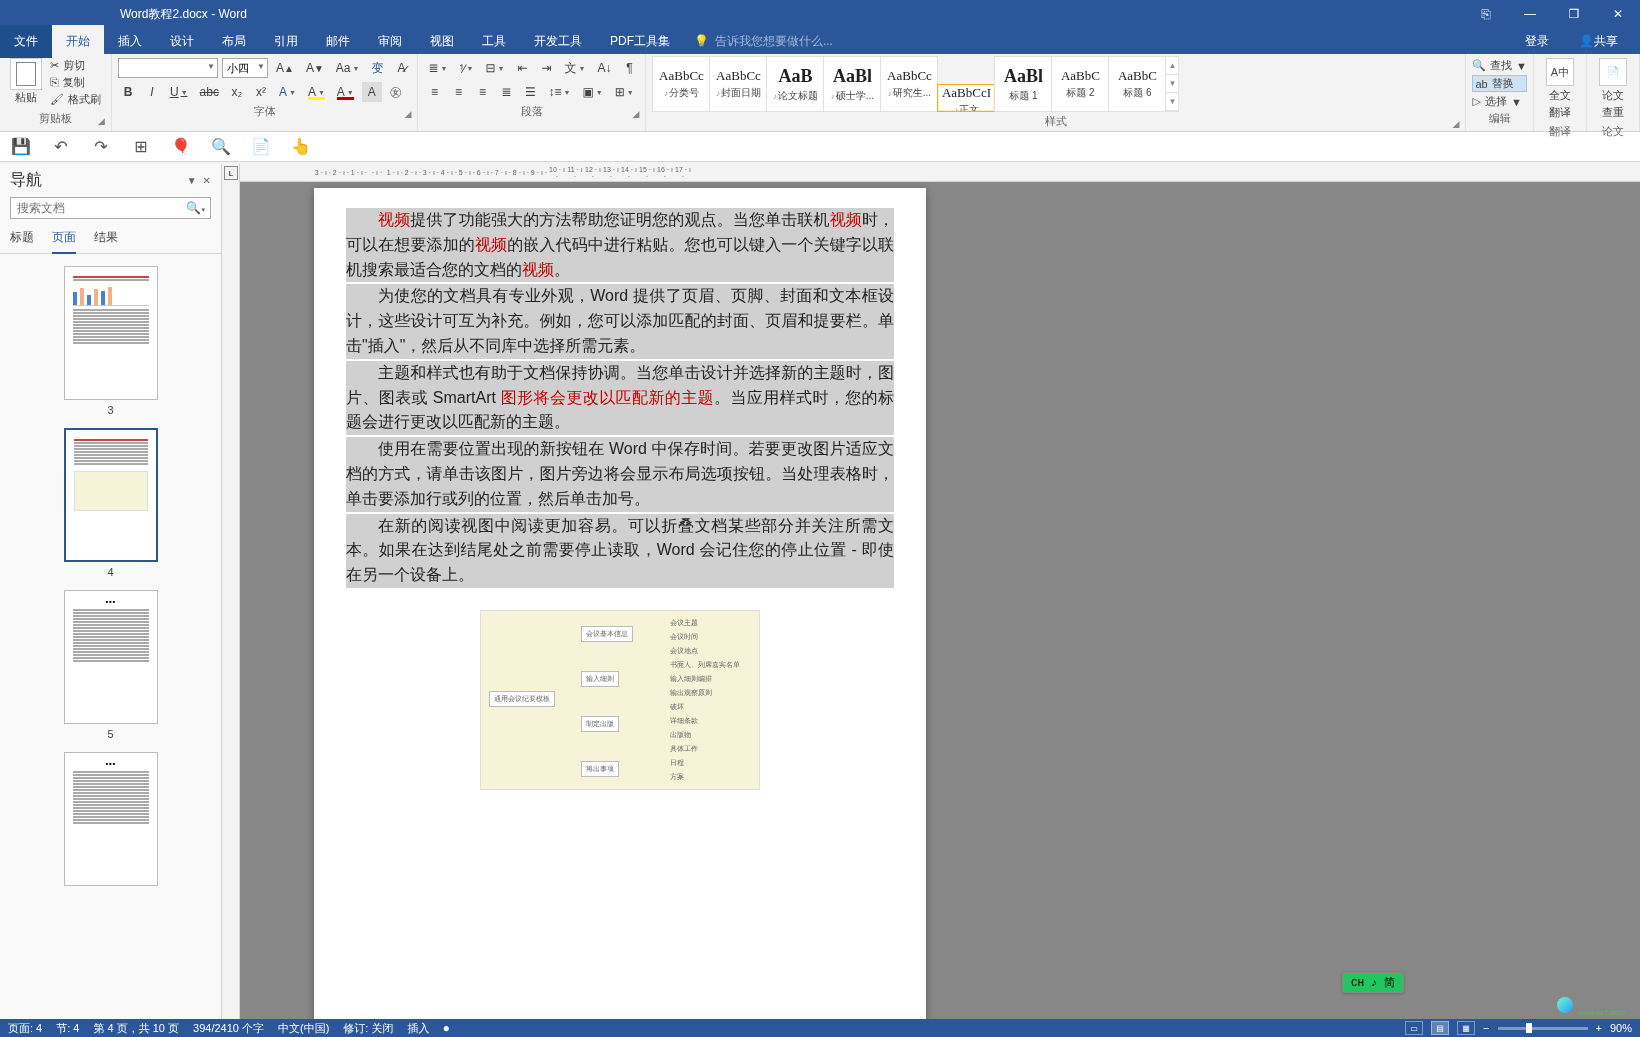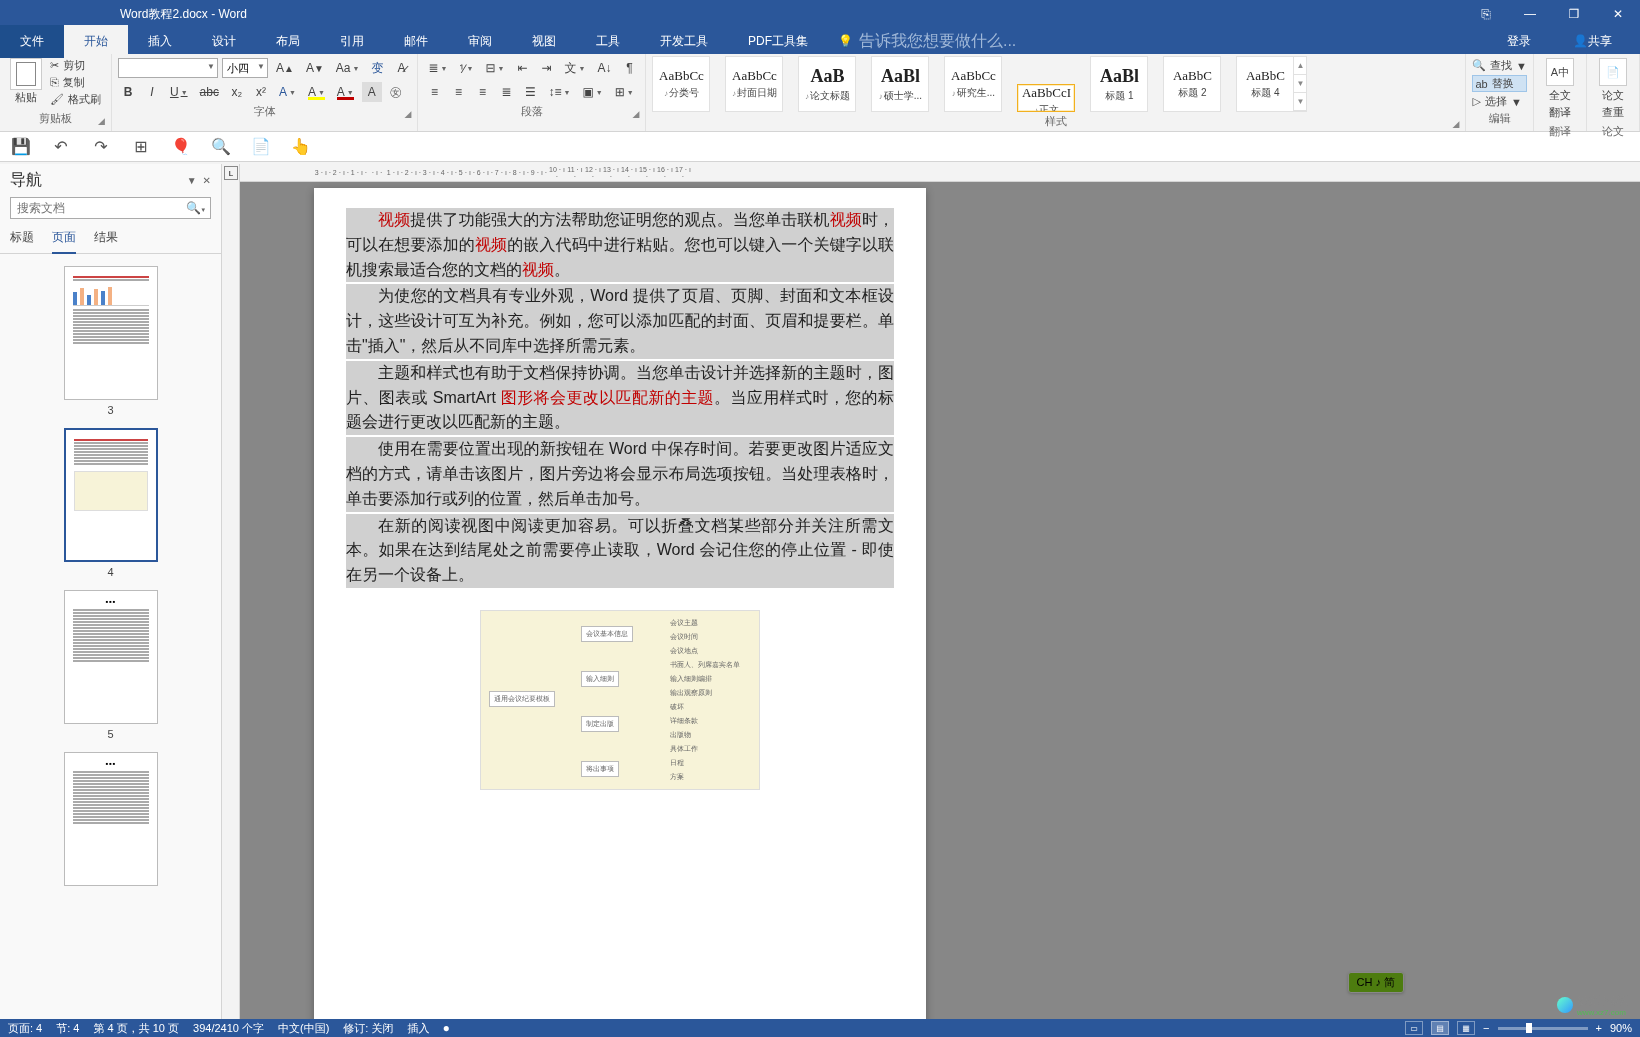--- a/index.html
+++ b/index.html
@@ -6,25 +6,25 @@
 body { background: #f3f3f3; width: 1640px; height: 1037px; overflow: hidden; position: relative; }
 
 
 .title-bar { height: 28px; background: #2b579a; color: #fff; display: flex; align-items: center; justify-content: space-between; font-size: 12px; }
 .title-bar .center { flex: 1; text-align: left; }
 .title-bar .right { display: flex; align-items: center; gap: 0; }
 .title-bar .right .wc { width: 44px; height: 28px; display: flex; align-items: center; justify-content: center; cursor: pointer; }
 
 
 .ribbon-tabs { height: 26px; background: #2b579a; display: flex; align-items: center; font-size: 12px; color: #fff; }
-.ribbon-tabs .tab { padding: 0 20px; height: 33px; display: flex; align-items: center; cursor: pointer; }
+.ribbon-tabs .tab { padding: 0 14px; height: 33px; display: flex; align-items: center; cursor: pointer; }
 .ribbon-tabs .tab.active { background: #f3f3f3; color: #2b579a; }
 .ribbon-tabs .right-tabs { margin-left: auto; display: flex; align-items: center; gap: 2px; padding-right: 8px; }
 .ribbon-tabs .tell-me { flex: 1; display: flex; align-items: center; color: #a0b8d8; padding-left: 10px; gap: 6px; }
-.ribbon-tabs .tell-me input { background: transparent; border: none; color: #ffffff; font-size: 16px; outline: none; width: 180px; }
+.ribbon-tabs .tell-me input { background: transparent; border: none; color: #ffffff; font-size: 12px; outline: none; width: 180px; }
 .ribbon-tabs .tell-me input::placeholder { color: #a0b8d8; }
 
 
 .ribbon { height: 78px; background: #f3f3f3; border-bottom: 1px solid #d4d4d4; display: flex; font-size: 11px; color: #444; }
 .group { border-right: 1px solid #e1e1e1; padding: 2px 6px 0; display: flex; flex-direction: column; position: relative; }
 .group-label { font-size: 11px; color: #666; text-align: center; padding: 2px 0 0; height: 18px; position: relative; }
 .group-label .launcher { position: absolute; right: 0; bottom: 1px; font-size: 9px; color: #888; cursor: pointer; }
 
 
 .clipboard { display: flex; }
@@ -42,21 +42,21 @@
 .sel-arrow { position: absolute; right: 3px; top: 4px; font-size: 8px; color: #666; }
 .icon-btn { min-width: 20px; height: 20px; border: 1px solid transparent; display: inline-flex; align-items: center; justify-content: center; cursor: pointer; padding: 0 3px; position: relative; font-size: 12px; }
 .icon-btn .dd { font-size: 7px; margin-left: 2px; color: #666; }
 .color-underline { position: absolute; bottom: 1px; left: 3px; right: 3px; height: 3px; }
 
 
 .para-block { display: flex; flex-direction: column; gap: 4px; padding-top: 2px; }
 
 
 .styles-group { flex: 0 0 auto; }
-.styles-gallery { display: flex; gap: 16px; height: 56px; }
+.styles-gallery { display: flex; gap: 0; height: 56px; }
 .style-card { width: 58px; border: 1px solid #e1e1e1; background: #fff; display: flex; flex-direction: column; align-items: center; justify-content: center; cursor: pointer; margin-right:-1px; }
 .style-card.sel { border: 1px solid #f2b01e; background:#fff; box-shadow: inset 0 0 0 1px #fdeec3; margin-top: 28px; }
 .style-card .prev { font-size: 13px; color: #222; font-family: Georgia, serif; }
 .style-card .prev.big { font-size: 18px; font-weight: bold; }
 .style-card .name { font-size: 10px; color: #444; margin-top: 2px; white-space: nowrap; overflow: hidden; text-overflow: ellipsis; max-width: 54px; }
 .style-card .name .mus { font-size: 8px; color: #888; margin-right: 1px; }
 .styles-scroll { width: 14px; display: flex; flex-direction: column; border: 1px solid #e1e1e1; background:#fff; }
 .styles-scroll div { flex:1; display:flex; align-items:center; justify-content:center; font-size:8px; color:#888; cursor:pointer; border-bottom:1px solid #e1e1e1; }
 
 
@@ -109,21 +109,21 @@
 .hruler { height: 18px; background: #f3f3f3; border-bottom: 1px solid #d4d4d4; position: relative; font-size: 7px; color: #666; display:flex; align-items:center; padding-left: 74px;}
 .hruler .tick { width: 18px; text-align:center; }
 .page { position: absolute; left: 74px; top: 24px; width: 612px; min-height: 840px; background: #fff; box-shadow: 0 2px 8px rgba(0,0,0,0.3); padding: 20px 32px; }
 .page p { font-size: 16px; line-height: 1.55; color: #222; text-align: justify; text-indent: 2em; margin-bottom: 2px; font-family: SimSun, serif;}
 .page p.sel { background: #d0d0d0; }
 .page .red { color: #c00000; }
 .diagram { margin: 22px auto 0; width: 280px; height: 180px; background: #f7f3d8; border: 1px solid #ddd; padding: 10px; position: relative; font-size:7px; color:#666;}
 .diagram .node{position:absolute;border:1px solid #bbb;background:#fff;padding:2px 4px;font-size:7px;}
 
 
-.ime-box { position: absolute; right: 236px; bottom: 44px; background: #4d7c0f; border: 1px solid #888; border-radius: 3px; padding: 2px 8px; font-size: 11px; box-shadow: 0 1px 3px rgba(0,0,0,0.2); }
+.ime-box { position: absolute; right: 236px; bottom: 44px; background: #22c55e; border: 1px solid #888; border-radius: 3px; padding: 2px 8px; font-size: 11px; box-shadow: 0 1px 3px rgba(0,0,0,0.2); font-family: Liberation Mono, monospace; }
 
 
 .watermark { position: absolute; right: 8px; bottom: 20px; font-size: 11px; color: #888; display:flex; align-items:center; gap:4px;}
 .watermark .dot{width:16px;height:16px;border-radius:50%;background:linear-gradient(135deg,#6fc,#39f);}
 
 
 .status-bar { position: absolute; bottom: 0; left: 0; right: 0; height: 18px; background: #2b579a; color: #fff; display: flex; align-items: center; font-size: 11px; padding: 8px 8px; gap: 14px; }
 .status-bar .right { margin-left: auto; display: flex; align-items: center; gap: 8px; }
 .status-bar .vb { width: 18px; height: 14px; border: 1px solid rgba(255,255,255,0.4); cursor:pointer; display:flex;align-items:center;justify-content:center; font-size:8px;}
 .status-bar .vb.active { background: rgba(255,255,255,0.25); }
@@ -289,21 +289,21 @@
           <div class="style-card">
             <div class="prev big">AaBl</div>
             <div class="name">标题 1</div>
           </div>
           <div class="style-card">
             <div class="prev">AaBbC</div>
             <div class="name">标题 2</div>
           </div>
           <div class="style-card">
             <div class="prev">AaBbC</div>
-            <div class="name">标题 4</div>
+            <div class="name">标题 6</div>
           </div>
         </div>
       <div class="styles-scroll">
         <div>▲</div>
         <div>▼</div>
         <div>▼</div>
       </div>
     </div>
     <div class="group-label"><span>样式</span><span class="launcher">◢</span></div>
   </div>

